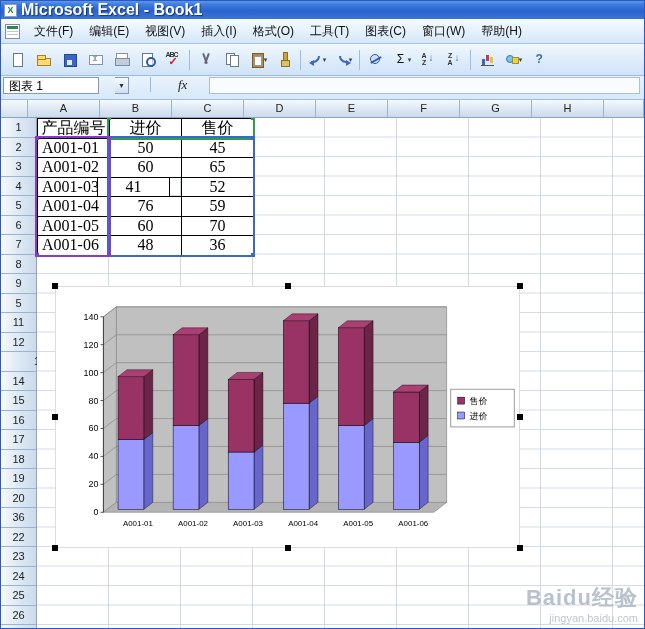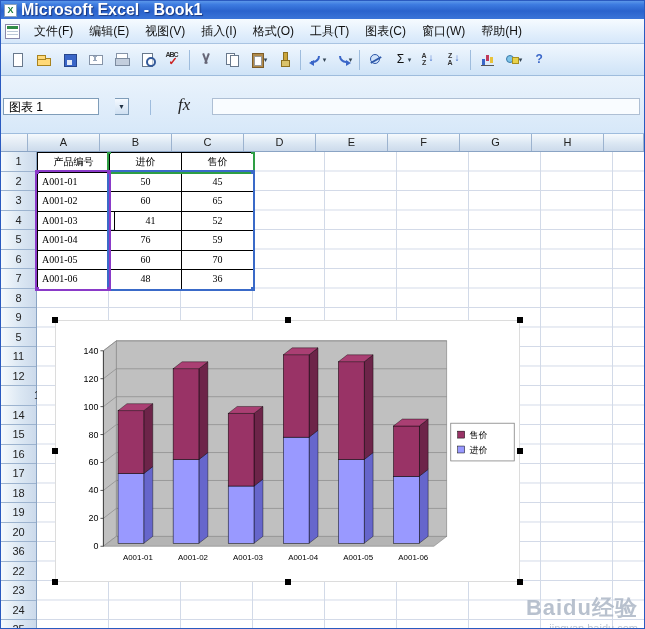--- a/index.html
+++ b/index.html
@@ -57,55 +57,55 @@
   .ic-sort-ascending::after{content:"↓";left:9px;top:1px;font-size:10px;color:#3a66c8}
   .ic-sort-descending::before{content:"Z\a A";white-space:pre;left:2px;top:1px;font-size:7px;line-height:7px;font-weight:bold;color:#333}
   .ic-sort-descending::after{content:"↓";left:9px;top:1px;font-size:10px;color:#3a66c8}
   .ic-chart-wizard::before{left:3px;top:8px;width:3px;height:6px;background:#3a66c8;box-shadow:4px -4px 0 #c03a5a,8px -2px 0 #e8c23a}
   .ic-chart-wizard::after{left:2px;top:14px;width:13px;height:1px;background:#555}
   .ic-drawing::before{left:2px;top:4px;width:8px;height:8px;background:#7ec4e8;border:1px solid #3a7aa8;border-radius:50%;box-sizing:border-box}
   .ic-drawing::after{left:8px;top:6px;width:7px;height:7px;background:#e8d24a;border:1px solid #a89020;box-sizing:border-box}
   .ic-help::before{content:"?";left:5px;top:1px;font-size:12px;font-weight:bold;color:#3a66c8}
 
   
-  .formulabar{height:21px;background:linear-gradient(#eaf3fc,#d7e8f9);border-bottom:1px solid #9ebcdd;display:flex;align-items:flex-end;padding:18px 2px;gap:16px}
+  .formulabar{height:21px;background:linear-gradient(#eaf3fc,#d7e8f9);border-bottom:1px solid #9ebcdd;display:flex;align-items:flex-start;padding:1px 2px;gap:16px}
   .name-box{width:96px;height:17px;background:#fff;border:1px solid #7f9db9;font-size:12px;padding:0 5px;line-height:16px;box-sizing:border-box;white-space:nowrap;overflow:hidden}
   .name-dd{width:14px;height:17px;border:1px solid #7f9db9;border-left:none;background:linear-gradient(#f5faff,#cfe0f2);font-size:7px;display:flex;align-items:center;justify-content:center;color:#234;box-sizing:border-box}
   .fb-sep{width:1px;height:15px;background:#9ebcdd;margin:0 5px}
-  .fx{font-family:"Liberation Serif","DejaVu Serif",serif;font-style:italic;font-size:17px;color:#222;padding:0 6px}
+  .fx{font-family:"Liberation Serif","DejaVu Serif",serif;font-style:italic;font-size:13px;color:#222;padding:0 6px}
   .formula-field{flex:1;height:17px;background:#f9fcff;border:1px solid #aebfd4;margin-right:2px;box-sizing:border-box}
 
   
   .colheaders{height:17px;display:flex;border-bottom:1px solid #8aa4c4;background:#cfdcec}
   .corner{width:36px;border-right:1px solid #9cb3cf;background:linear-gradient(#f4f8fc,#d4e0ee);box-sizing:border-box}
   .col-hdr{box-sizing:border-box;border-right:1px solid #9cb3cf;background:linear-gradient(#f6fafd,#dbe7f3 55%,#ccdaeb);font-size:11px;color:#222;text-align:center;line-height:16px}
   .sheet-area{position:relative;height:512px;overflow:hidden;background:#fff}
   .rowheaders{position:absolute;left:0;top:0;bottom:0;width:36px;background:linear-gradient(90deg,#f6fafd,#dbe7f3 55%,#ccdaeb);border-right:1px solid #8aa4c4;box-sizing:border-box}
   .row-hdr{box-sizing:border-box;border-bottom:1px solid #9cb3cf;font-size:11px;color:#222;display:flex;align-items:center;justify-content:center}
   .cells{position:absolute;left:36px;top:0;right:0;bottom:0;background-color:#fff;
     background-image:linear-gradient(to right,#d2dae8 1px,transparent 1px),linear-gradient(to bottom,#d2dae8 1px,transparent 1px);
     background-size:72px 19.5px;background-position:-1px -1px}
 
   
   .data-table{position:absolute;left:0;top:0;width:218px;height:139px}
-  .cell{position:absolute;box-sizing:border-box;background:#fff;border:1px solid #000;font-family:"Liberation Serif","DejaVu Serif",serif;font-size:10px;text-align:center;line-height:18px;overflow:hidden;white-space:nowrap}
+  .cell{position:absolute;box-sizing:border-box;background:#fff;border:1px solid #000;font-family:"Liberation Serif","DejaVu Serif",serif;font-size:16px;text-align:center;line-height:18px;overflow:hidden;white-space:nowrap}
   .cell-left{text-align:left;padding-left:4px}
 
   
   .range-outline{position:absolute;border:2px solid;box-sizing:border-box;pointer-events:none}
   .rc{position:absolute;width:4px;height:4px}
   .rc-tl{left:-2px;top:-2px}.rc-tr{right:-2px;top:-2px}.rc-bl{left:-2px;bottom:-2px}.rc-br{right:-2px;bottom:-2px}
 
   
   .chart-object{position:absolute;left:18px;top:168px;width:465px;height:262px;background:#fff;border:1px solid #dcdcdc;box-sizing:border-box}
   .chart-object svg{display:block;width:100%;height:100%}
   .sel-handle{position:absolute;width:6px;height:6px;background:#000}
 
   
-  .watermark{position:absolute;right:6px;top:442px;text-align:right;pointer-events:none;line-height:1.25}
+  .watermark{position:absolute;right:6px;top:466px;text-align:right;pointer-events:none;line-height:1.25}
   .wm-title{font-size:22px;font-weight:bold;color:rgba(172,182,198,.85);letter-spacing:1px}
   .wm-sub{font-size:11px;color:rgba(172,182,198,.8)}
 </style>
 </head>
 <body>
 
 <div class="window">
 
   <div class="titlebar">
     <span class="app-icon">X</span>
@@ -258,21 +258,21 @@
           <div class="cell" style="left: 0px; top: 0px; width: 73px; height: 20.5px;">产品编号</div>
           <div class="cell" style="left: 72px; top: 0px; width: 73px; height: 20.5px;">进价</div>
           <div class="cell" style="left: 144px; top: 0px; width: 73px; height: 20.5px;">售价</div>
           <div class="cell cell-left" style="left: 0px; top: 19.5px; width: 73px; height: 20.5px;">A001-01</div>
           <div class="cell" style="left: 72px; top: 19.5px; width: 73px; height: 33px;">50</div>
           <div class="cell" style="left: 144px; top: 19.5px; width: 73px; height: 20.5px;">45</div>
           <div class="cell cell-left" style="left: 0px; top: 39px; width: 73px; height: 20.5px;">A001-02</div>
           <div class="cell" style="left: 72px; top: 39px; width: 73px; height: 20.5px;">60</div>
           <div class="cell" style="left: 144px; top: 39px; width: 73px; height: 20.5px;">65</div>
           <div class="cell cell-left" style="left: 0px; top: 58.5px; width: 73px; height: 20.5px;">A001-03</div>
-          <div class="cell" style="left: 77px; top: 58.5px; width: 73px; height: 20.5px;">41</div>
+          <div class="cell" style="left: 60px; top: 58.5px; width: 73px; height: 20.5px;">41</div>
           <div class="cell" style="left: 144px; top: 58.5px; width: 73px; height: 20.5px;">52</div>
           <div class="cell cell-left" style="left: 0px; top: 78px; width: 73px; height: 20.5px;">A001-04</div>
           <div class="cell" style="left: 72px; top: 78px; width: 73px; height: 20.5px;">76</div>
           <div class="cell" style="left: 144px; top: 78px; width: 73px; height: 20.5px;">59</div>
           <div class="cell cell-left" style="left: 0px; top: 97.5px; width: 73px; height: 20.5px;">A001-05</div>
           <div class="cell" style="left: 72px; top: 97.5px; width: 73px; height: 20.5px;">60</div>
           <div class="cell" style="left: 144px; top: 97.5px; width: 73px; height: 20.5px;">70</div>
           <div class="cell cell-left" style="left: 0px; top: 117px; width: 73px; height: 20.5px;">A001-06</div>
           <div class="cell" style="left: 72px; top: 117px; width: 73px; height: 20.5px;">48</div>
           <div class="cell" style="left: 144px; top: 117px; width: 73px; height: 20.5px;">36</div>

